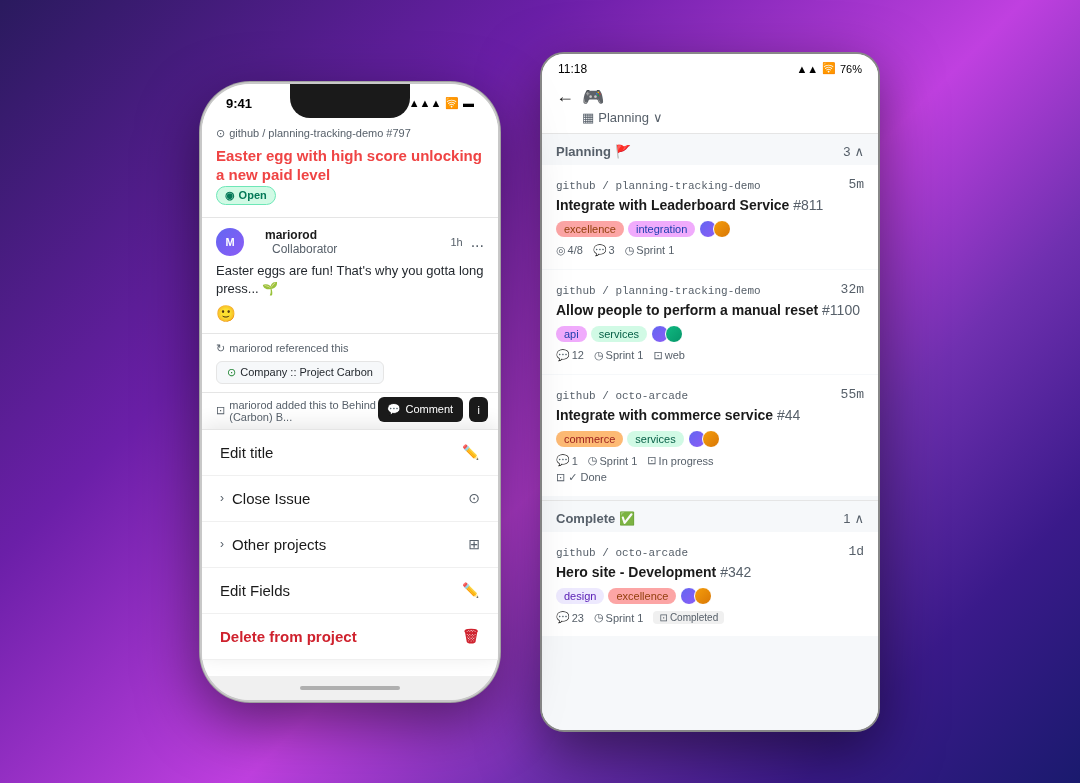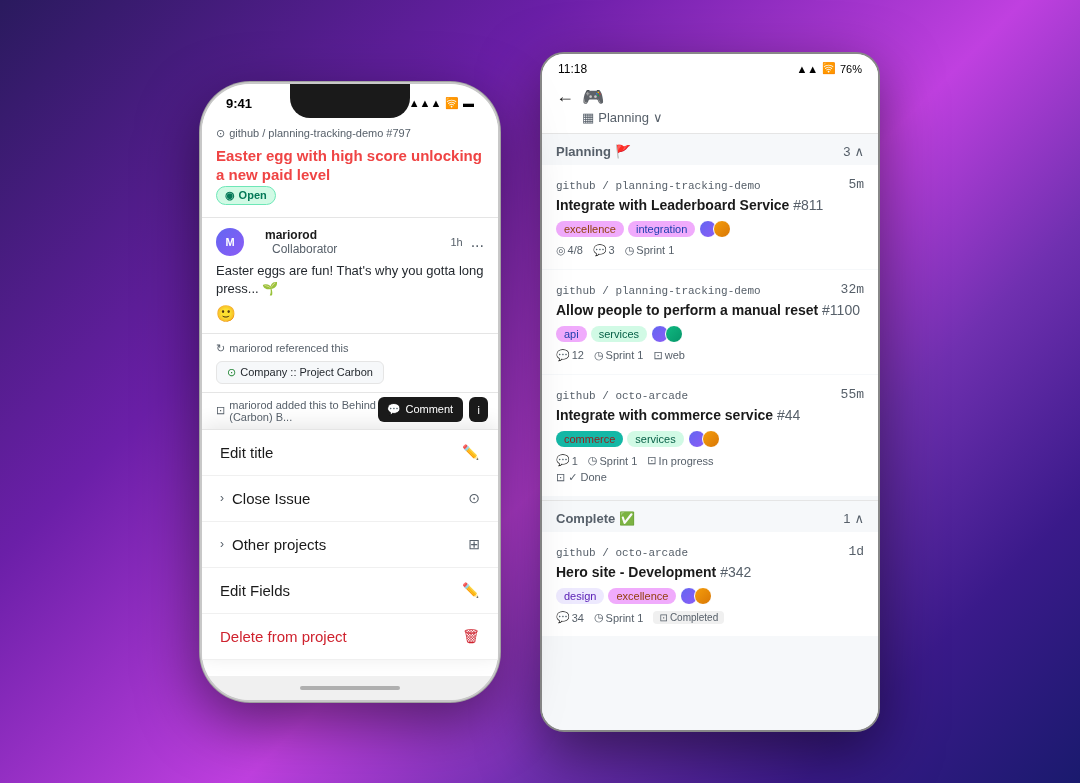--- a/index.html
+++ b/index.html
@@ -215,20 +215,21 @@
       color: #1a1a1a;
       border-bottom: 1px solid #f0f0f0;
     }
     .menu-item-left {
       display: flex;
       align-items: center;
       gap: 8px;
     }
     .menu-item.destructive {
       color: #cf222e;
+      font-weight: bold;
     }
     .menu-item-chevron {
       font-size: 12px;
       color: #57606a;
     }
     .menu-icon {
       font-size: 14px;
       color: #57606a;
     }
     .menu-icon.destructive {
@@ -369,24 +370,24 @@
       flex-wrap: wrap;
       margin-bottom: 6px;
       align-items: center;
     }
     .tag {
       padding: 2px 8px;
       border-radius: 20px;
       font-size: 11px;
       font-weight: 500;
     }
-    .tag-yellow { background: #f0abfc; color: #92400e; }
+    .tag-yellow { background: #fca5a5; color: #92400e; }
     .tag-blue { background: #f0abfc; color: #1e40af; }
     .tag-green { background: #d1fae5; color: #065f46; }
-    .tag-red { background: #14b8a6; color: #991b1b; }
+    .tag-red { background: #fdba74; color: #991b1b; }
     .tag-purple { background: #ede9fe; color: #5b21b6; }
     .issue-meta {
       display: flex;
       gap: 10px;
       align-items: center;
       font-size: 11px;
       color: #57606a;
       flex-wrap: wrap;
     }
     .meta-item {
@@ -701,21 +702,21 @@
             <span class="tag tag-purple">design</span>
             <span class="tag tag-yellow">excellence</span>
             <div class="avatar-group">
               <div class="avatar-sm"></div>
               <div class="avatar-sm avatar-sm-2"></div>
             </div>
           </div>
           <div class="issue-meta">
             <span class="meta-item">
               <span>💬</span>
-              <span>34</span>
+              <span>23</span>
             </span>
             <span class="meta-item">
               <span>◷</span>
               <span>Sprint 1</span>
             </span>
             <span class="meta-item completed-badge">
               <span>⊡</span>
               <span>Completed</span>
             </span>
           </div>

